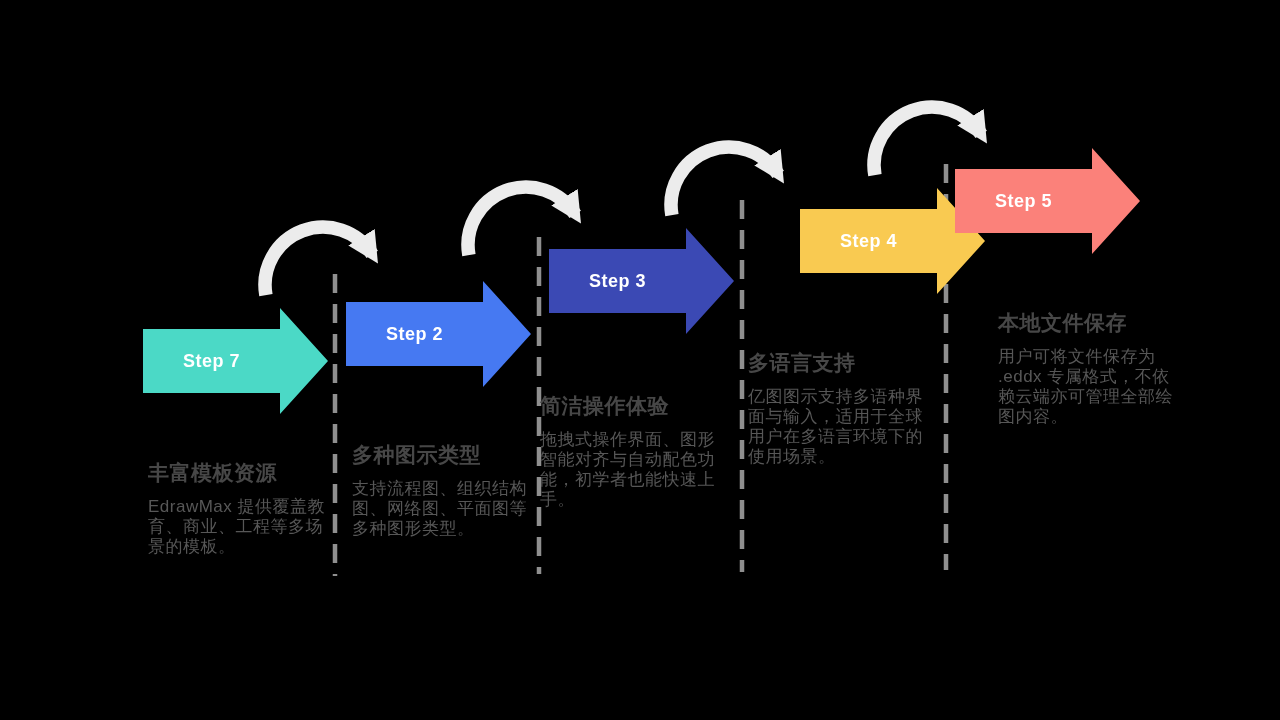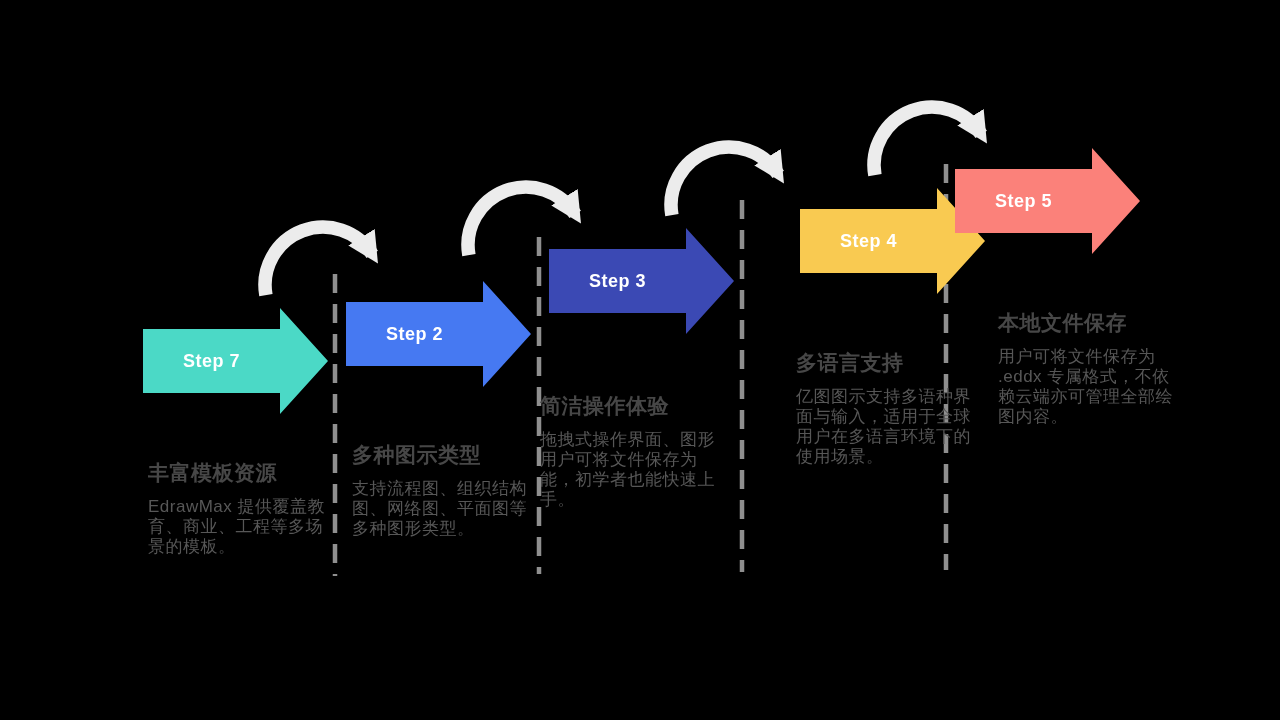--- a/index.html
+++ b/index.html
@@ -61,21 +61,21 @@
     letter-spacing: 0.5px;
   }
 
   .text-block {
     position: absolute;
     width: 182px;
   }
   .tb-1 { left: 148px; top: 460px; }
   .tb-2 { left: 352px; top: 442px; }
   .tb-3 { left: 540px; top: 393px; }
-  .tb-4 { left: 796px; top: 350px; }
+  .tb-4 { left: 748px; top: 350px; }
   .tb-5 { left: 962px; top: 310px; margin-left: 36px; }
 
   .text-block h3 {
     margin: 0 0 11px 0;
     font-size: 21px;
     line-height: 26px;
     font-weight: bold;
     color: var(--heading-text, #474747);
     letter-spacing: 0.5px;
   }
@@ -135,21 +135,21 @@
   </div>
   <div class="text-block tb-2">
     <h3>多种图示类型</h3>
     <p>支持流程图、组织结构
 图、网络图、平面图等
 多种图形类型。</p>
   </div>
   <div class="text-block tb-3">
     <h3>简洁操作体验</h3>
     <p>拖拽式操作界面、图形
-用户可将文件保存为
+智能对齐与自动配色功
 能，初学者也能快速上
 手。</p>
   </div>
   <div class="text-block tb-4">
     <h3>多语言支持</h3>
     <p>亿图图示支持多语种界
 面与输入，适用于全球
 用户在多语言环境下的
 使用场景。</p>
   </div>

